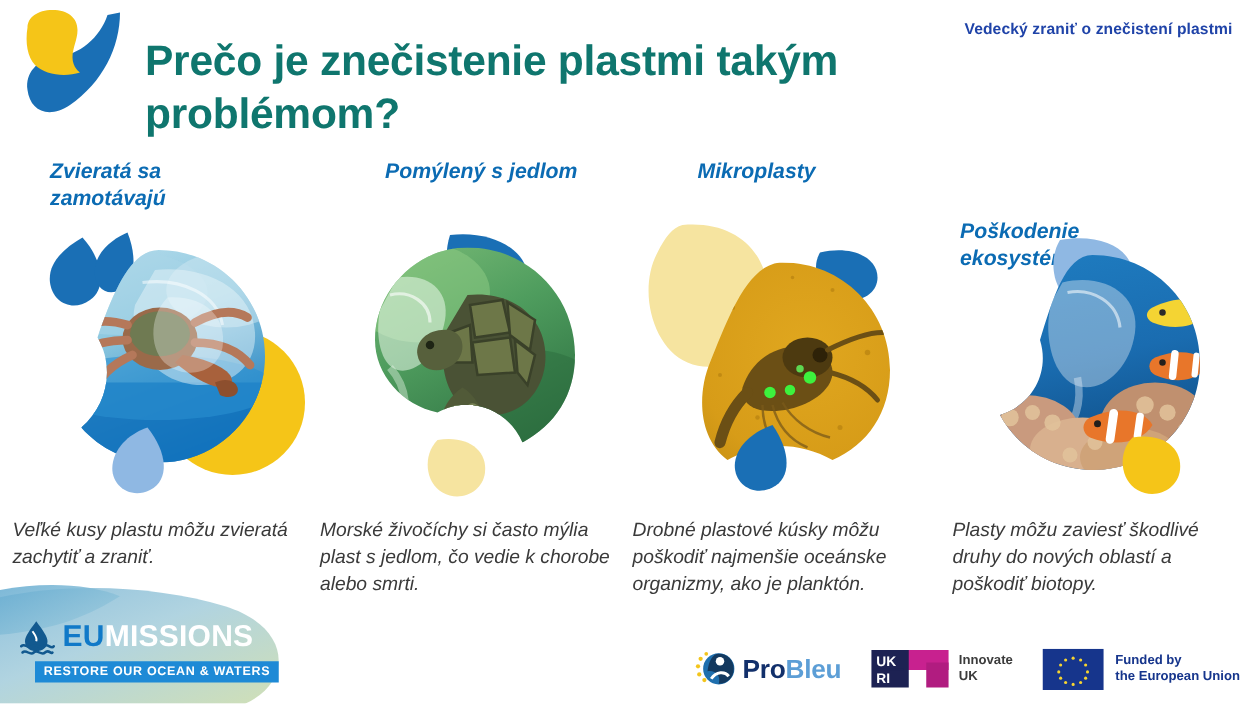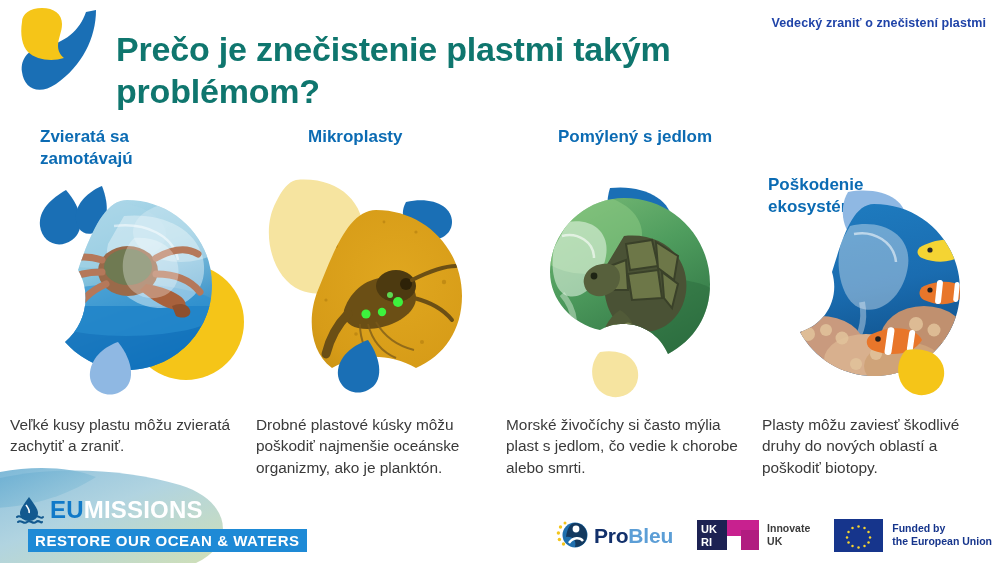--- a/index.html
+++ b/index.html
@@ -55,20 +55,21 @@
   }
 
   
   .cols {
     position: absolute;
     left: 0;
     top: 126px;
     width: 1000px;
     height: 390px;
     display: flex;
+    font-style: italic;
   }
   .col {
     width: 250px;
     position: relative;
   }
   .col-head {
     position: absolute;
     top: 0;
     left: 0;
     width: 160px;
@@ -136,21 +137,21 @@
     white-space: nowrap;
   }
   .eum-word .eu { color: #1079c8; }
   .eum-word .missions { color: #ffffff; }
   .eum-tag {
     margin-top: 4px;
     margin-left: 14px;
     display: inline-block;
     background: #1e8ad6;
     color: #ffffff;
-    font-size: 15px;
+    font-size: 10px;
     font-weight: bold;
     letter-spacing: 0.55px;
     padding: 3px 7px 3px 7px;
     white-space: nowrap;
   }
 
   
   .funders {
     position: absolute;
     right: 8px;
@@ -258,20 +259,83 @@
 
             <path d="M128,64 C158,62 176,80 172,104 C168,124 144,130 128,118
                      C114,108 112,80 128,64 Z" fill="#ffffff" opacity="0.30"></path>
           </g>
 
           <path d="M112,168 C128,188 130,210 114,218 C98,226 82,214 84,198 C86,182 100,172 112,168 Z" fill="#8fb8e3"></path>
         </svg>
       </div>
 
       <div class="caption">Veľké kusy plastu môžu zvieratá zachytiť a zraniť.</div>
+    </div>
+
+    <div class="col">
+      <div class="col-head">Pomýlený s jedlom</div>
+
+      <div class="figure">
+        <svg viewBox="0 0 242 230" width="242" height="230">
+          <defs>
+            <clipPath id="blob2">
+              <path d="M118,24 C166,24 204,62 204,110 C204,142 188,166 162,180
+                       C150,152 118,142 94,156 C66,150 44,126 44,98 C44,58 78,24 118,24 Z"></path>
+            </clipPath>
+            <linearGradient id="g2a" x1="0" y1="0" x2="0.5" y2="1">
+              <stop offset="0%" stop-color="#7fbf7a"></stop>
+              <stop offset="50%" stop-color="#4f9d5e"></stop>
+              <stop offset="100%" stop-color="#2f7343"></stop>
+            </linearGradient>
+          </defs>
+
+          <path d="M104,14 C138,10 166,26 166,48 C166,68 146,78 126,72 C106,66 96,40 104,14 Z" fill="#1a6fb5"></path>
+
+          <g clip-path="url(#blob2)">
+            <rect x="34" y="16" width="180" height="180" fill="url(#g2a)"></rect>
+            <ellipse cx="80" cy="60" rx="56" ry="40" fill="#8dcb84" opacity="0.55"></ellipse>
+            <ellipse cx="170" cy="150" rx="60" ry="44" fill="#2c6b3e" opacity="0.5"></ellipse>
+
+            <path d="M62,48 C86,44 104,58 100,82 C96,106 78,126 62,122
+                     C48,118 44,94 48,74 Z" fill="#e9f7ea" opacity="0.55"></path>
+            <path d="M56,62 C72,58 88,68 88,84" stroke="#ffffff" stroke-width="2.5" fill="none" opacity="0.6"></path>
+            <path d="M56,120 C70,136 72,158 62,172" stroke="#dff2e0" stroke-width="6" fill="none" opacity="0.45"></path>
+
+            <path d="M118,62 C158,58 184,84 180,118 C176,148 150,164 124,156
+                     C102,150 94,118 100,92 Z" fill="#4a5235"></path>
+            <g fill="#6d7748" stroke="#3a4129" stroke-width="2">
+              <path d="M120,70 L146,66 L152,92 L124,96 Z"></path>
+              <path d="M150,68 L172,82 L168,106 L152,94 Z"></path>
+              <path d="M122,100 L152,96 L156,124 L126,126 Z"></path>
+              <path d="M156,98 L172,110 L166,134 L158,124 Z"></path>
+              <path d="M104,92 L120,86 L122,116 L104,116 Z"></path>
+            </g>
+
+            <path d="M104,90 C88,88 76,98 78,110 C80,122 94,126 106,118
+                     C116,112 118,94 104,90 Z" fill="#57603c"></path>
+            <circle cx="88" cy="102" r="3.4" fill="#1e2414"></circle>
+
+            <path d="M114,136 C98,146 90,170 96,190 C102,208 122,210 130,194
+                     C138,178 132,146 114,136 Z" fill="#515a38"></path>
+            <g fill="#7a8455">
+              <circle cx="110" cy="156" r="6"></circle>
+              <circle cx="122" cy="154" r="5.5"></circle>
+              <circle cx="106" cy="172" r="6"></circle>
+              <circle cx="120" cy="172" r="5.5"></circle>
+              <circle cx="110" cy="188" r="5.5"></circle>
+              <circle cx="122" cy="188" r="5"></circle>
+            </g>
+          </g>
+
+          <path d="M94,178 C118,174 134,186 132,204 C130,220 112,228 98,220
+                   C84,212 82,190 94,178 Z" fill="#f6e4a0"></path>
+        </svg>
+      </div>
+
+      <div class="caption">Morské živočíchy si často mýlia plast s jedlom, čo vedie k chorobe alebo smrti.</div>
     </div>
 
     <div class="col">
       <div class="col-head">Mikroplasty</div>
 
       <div class="figure">
         <svg viewBox="0 0 242 230" width="242" height="230">
           <defs>
             <clipPath id="blob3">
               <path d="M120,36 C168,36 206,74 206,122 C206,156 188,182 160,194
@@ -325,83 +389,20 @@
             <circle cx="142" cy="128" r="5" fill="#3df23d"></circle>
             <circle cx="134" cy="121" r="3" fill="#62ff62" opacity="0.8"></circle>
           </g>
 
           <path d="M112,166 C126,186 128,208 112,216 C96,224 80,212 82,196
                    C84,180 100,170 112,166 Z" fill="#1a6fb5"></path>
         </svg>
       </div>
 
       <div class="caption">Drobné plastové kúsky môžu poškodiť najmenšie oceánske organizmy, ako je planktón.</div>
-    </div>
-
-    <div class="col">
-      <div class="col-head">Pomýlený s jedlom</div>
-
-      <div class="figure">
-        <svg viewBox="0 0 242 230" width="242" height="230">
-          <defs>
-            <clipPath id="blob2">
-              <path d="M118,24 C166,24 204,62 204,110 C204,142 188,166 162,180
-                       C150,152 118,142 94,156 C66,150 44,126 44,98 C44,58 78,24 118,24 Z"></path>
-            </clipPath>
-            <linearGradient id="g2a" x1="0" y1="0" x2="0.5" y2="1">
-              <stop offset="0%" stop-color="#7fbf7a"></stop>
-              <stop offset="50%" stop-color="#4f9d5e"></stop>
-              <stop offset="100%" stop-color="#2f7343"></stop>
-            </linearGradient>
-          </defs>
-
-          <path d="M104,14 C138,10 166,26 166,48 C166,68 146,78 126,72 C106,66 96,40 104,14 Z" fill="#1a6fb5"></path>
-
-          <g clip-path="url(#blob2)">
-            <rect x="34" y="16" width="180" height="180" fill="url(#g2a)"></rect>
-            <ellipse cx="80" cy="60" rx="56" ry="40" fill="#8dcb84" opacity="0.55"></ellipse>
-            <ellipse cx="170" cy="150" rx="60" ry="44" fill="#2c6b3e" opacity="0.5"></ellipse>
-
-            <path d="M62,48 C86,44 104,58 100,82 C96,106 78,126 62,122
-                     C48,118 44,94 48,74 Z" fill="#e9f7ea" opacity="0.55"></path>
-            <path d="M56,62 C72,58 88,68 88,84" stroke="#ffffff" stroke-width="2.5" fill="none" opacity="0.6"></path>
-            <path d="M56,120 C70,136 72,158 62,172" stroke="#dff2e0" stroke-width="6" fill="none" opacity="0.45"></path>
-
-            <path d="M118,62 C158,58 184,84 180,118 C176,148 150,164 124,156
-                     C102,150 94,118 100,92 Z" fill="#4a5235"></path>
-            <g fill="#6d7748" stroke="#3a4129" stroke-width="2">
-              <path d="M120,70 L146,66 L152,92 L124,96 Z"></path>
-              <path d="M150,68 L172,82 L168,106 L152,94 Z"></path>
-              <path d="M122,100 L152,96 L156,124 L126,126 Z"></path>
-              <path d="M156,98 L172,110 L166,134 L158,124 Z"></path>
-              <path d="M104,92 L120,86 L122,116 L104,116 Z"></path>
-            </g>
-
-            <path d="M104,90 C88,88 76,98 78,110 C80,122 94,126 106,118
-                     C116,112 118,94 104,90 Z" fill="#57603c"></path>
-            <circle cx="88" cy="102" r="3.4" fill="#1e2414"></circle>
-
-            <path d="M114,136 C98,146 90,170 96,190 C102,208 122,210 130,194
-                     C138,178 132,146 114,136 Z" fill="#515a38"></path>
-            <g fill="#7a8455">
-              <circle cx="110" cy="156" r="6"></circle>
-              <circle cx="122" cy="154" r="5.5"></circle>
-              <circle cx="106" cy="172" r="6"></circle>
-              <circle cx="120" cy="172" r="5.5"></circle>
-              <circle cx="110" cy="188" r="5.5"></circle>
-              <circle cx="122" cy="188" r="5"></circle>
-            </g>
-          </g>
-
-          <path d="M94,178 C118,174 134,186 132,204 C130,220 112,228 98,220
-                   C84,212 82,190 94,178 Z" fill="#f6e4a0"></path>
-        </svg>
-      </div>
-
-      <div class="caption">Morské živočíchy si často mýlia plast s jedlom, čo vedie k chorobe alebo smrti.</div>
     </div>
 
     <div class="col">
       <div class="col-head">Poškodenie ekosystému</div>
 
       <div class="figure">
         <svg viewBox="0 0 242 230" width="242" height="230">
           <defs>
             <clipPath id="blob4">
               <path d="M118,30 C166,30 204,68 204,116 C204,164 166,202 118,202

